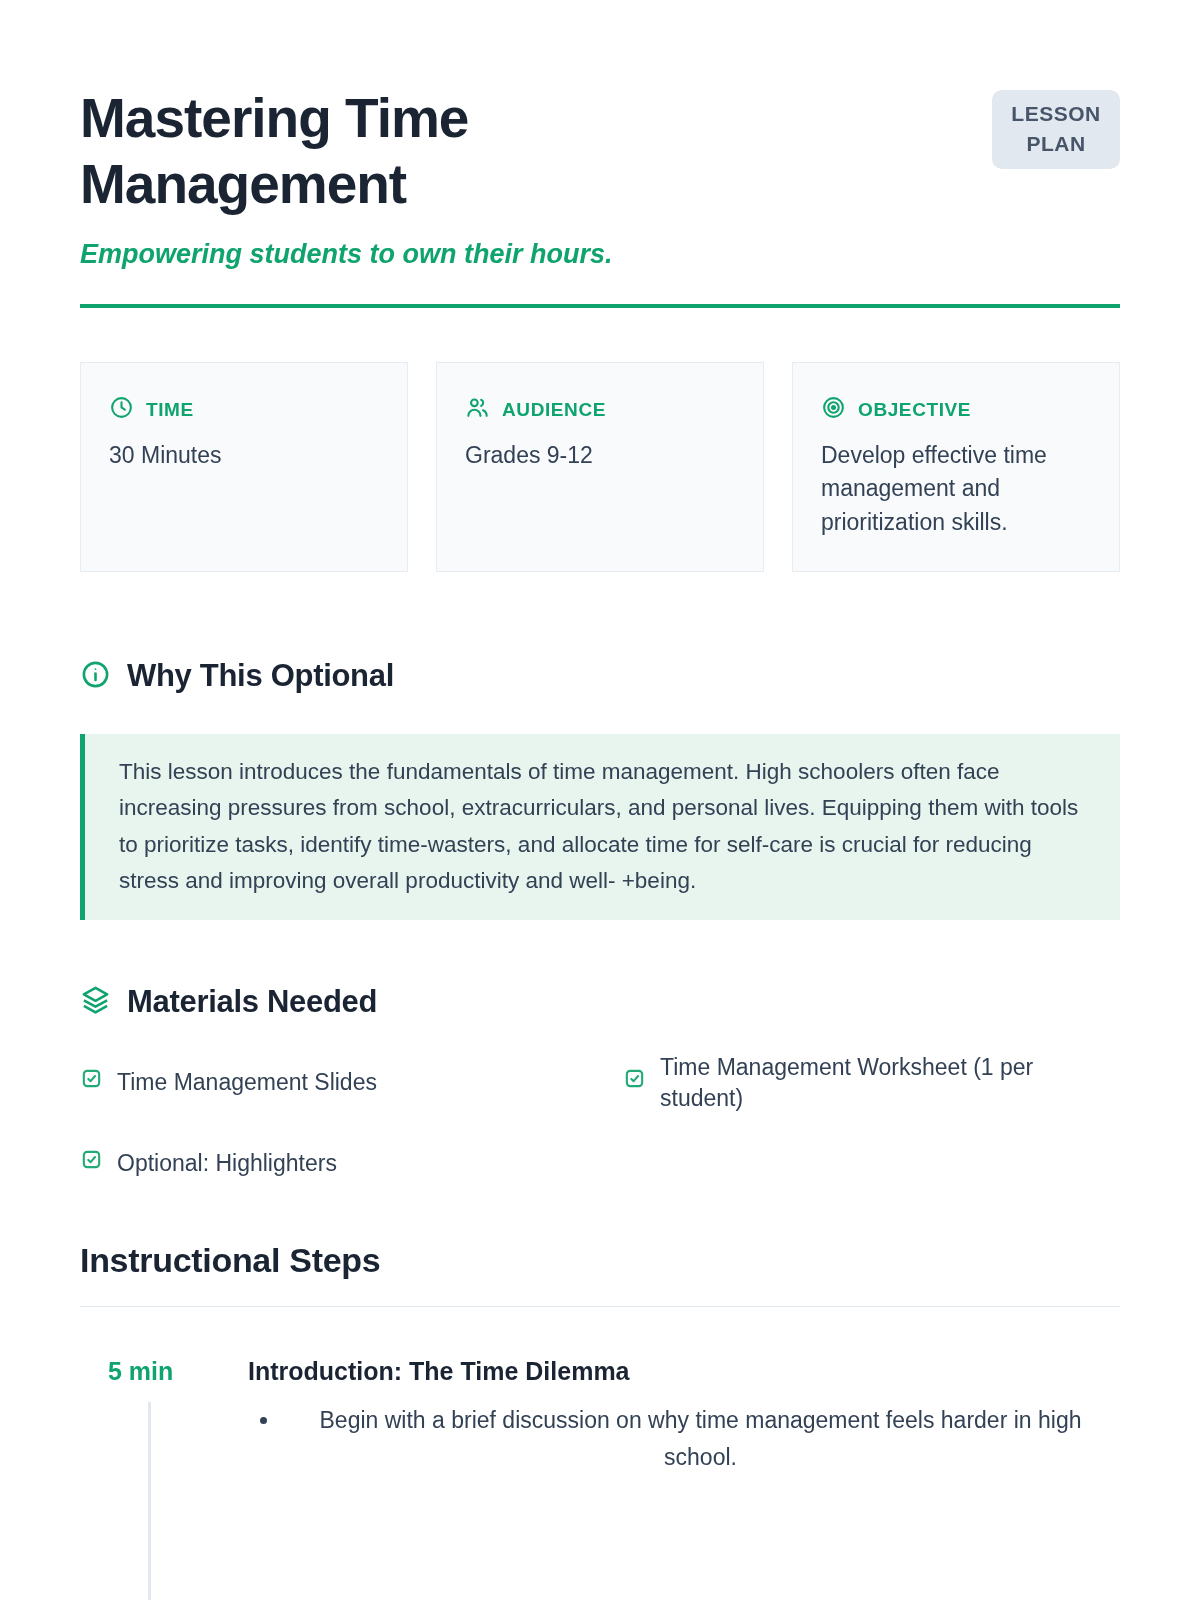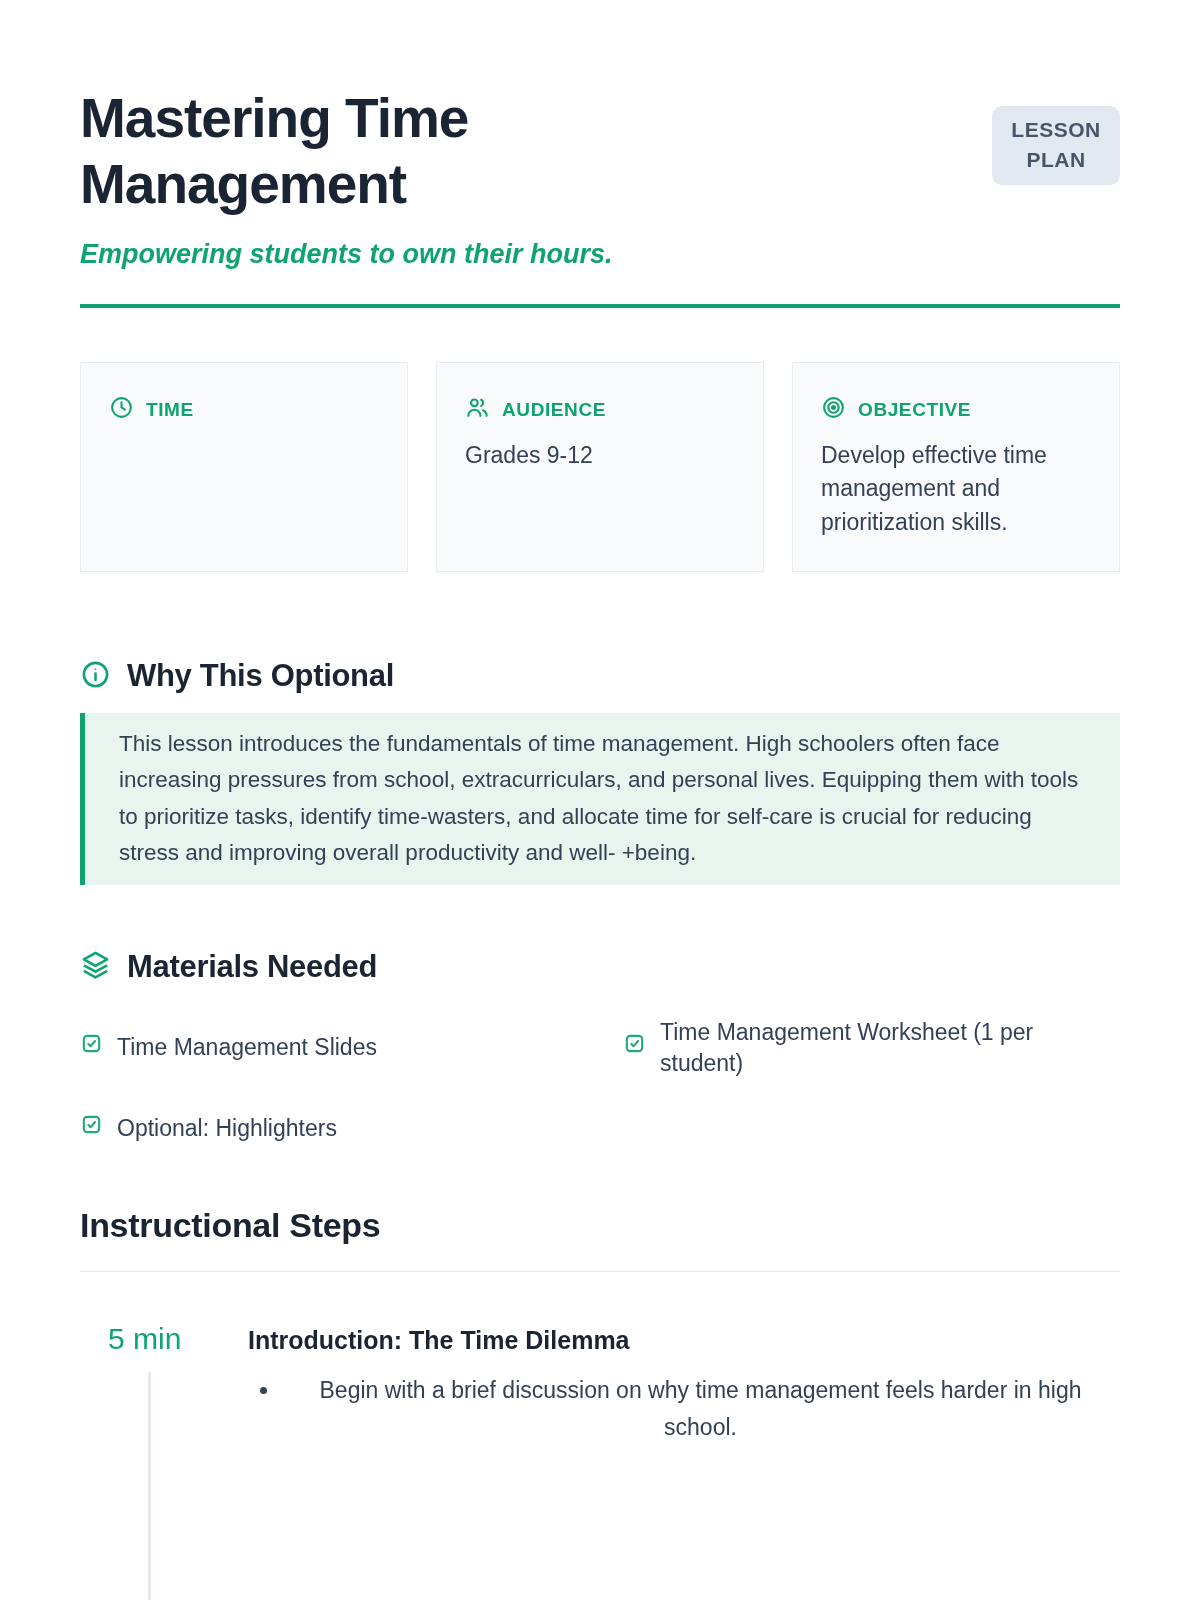--- a/index.html
+++ b/index.html
@@ -24,21 +24,21 @@
 
   
   .header-row{display:flex;justify-content:space-between;align-items:flex-start;}
   .title{
     margin:0;max-width:700px;font-size:55px;line-height:1.2;font-weight:bold;
     color:var(--heading);letter-spacing:-1px;
   }
   .badge{
     background:var(--badge-bg);color:var(--badge-text);font-weight:bold;
     font-size:21px;line-height:1.45;letter-spacing:.5px;text-align:center;
-    padding:9px 16px;border-radius:10px;max-width:128px;margin-top:21px;
+    padding:9px 16px;border-radius:10px;max-width:128px;margin-top:5px;
   }
   .subtitle{
     margin:22px 0 0 0;color:var(--accent);font-style:italic;font-weight:bold;
     font-size:27px;
   }
   .top-divider{height:4px;background:var(--accent);margin-top:34px;}
 
   
   .cards{display:flex;gap:28px;margin-top:54px;}
   .card{
@@ -50,41 +50,41 @@
   .card-label{font-size:19px;font-weight:bold;letter-spacing:.6px;color:var(--accent);}
   .card-value{margin-top:15px;font-size:23px;line-height:1.45;color:var(--body-text);}
 
   
   .section-title-row{display:flex;align-items:center;gap:16px;}
   .section-title-row svg{width:31px;height:31px;color:var(--accent);flex:0 0 auto;}
   h2{margin:0;font-size:31px;font-weight:bold;color:var(--heading);letter-spacing:-.3px;}
 
   .why-section{margin-top:86px;}
   .callout{
-    margin-top:19px;background:var(--callout-bg);border-left:5px solid var(--accent);
-    padding:13px 34px;font-size:22.5px;line-height:1.62;color:var(--body-text);
+    margin-top:40px;background:var(--callout-bg);border-left:5px solid var(--accent);
+    padding:20px 34px;font-size:22.5px;line-height:1.62;color:var(--body-text);
   }
 
   .materials-section{margin-top:64px;}
   .materials-grid{
     margin-top:32px;display:grid;grid-template-columns:1fr 1fr;
     column-gap:46px;row-gap:34px;align-items:center;
   }
   .material{display:flex;align-items:center;gap:14px;font-size:23px;color:var(--body-text);line-height:1.35;}
   .material svg{width:23px;height:23px;color:#23ab77;flex:0 0 auto;}
 
   .steps-section{margin-top:62px;}
   .steps-title{font-size:34px;}
   .steps-divider{height:1px;background:var(--divider-light);margin-top:26px;}
 
   .step{margin-top:50px;}
   .step-header{display:flex;align-items:baseline;}
   .step-duration{
     width:168px;flex:0 0 168px;padding-left:28px;color:var(--accent);
-    font-weight:normal;font-size:30px;
+    font-weight:bold;font-size:25px;
   }
   .step-title{margin:0;font-size:25px;font-weight:bold;color:var(--heading);}
   .step-body{
     margin-left:68px;margin-top:16px;border-left:3px solid var(--divider-light);
     padding-left:98px;padding-bottom:160px;
   }
   .step-body ul{margin:0;padding-left:32px;text-align:center;}
   .step-body li{font-size:23px;line-height:1.6;color:var(--body-text);}
 </style>
 </head>
@@ -104,20 +104,21 @@
     <div class="card">
       <div class="card-head">
         <span>
           <svg viewBox="0 0 24 24" fill="none" stroke="currentColor" stroke-width="2" stroke-linecap="round" width="25" height="25">
               <circle cx="12" cy="12" r="9"></circle>
               <path d="M12 7v5l3.2 2"></path>
             </svg>
         </span>
         <span class="card-label">TIME</span>
       </div>
+      <div class="card-value">30 Minutes</div>
     </div>
 
     <div class="card">
       <div class="card-head">
         <span>
           <svg viewBox="0 0 24 24" fill="none" stroke="currentColor" stroke-width="2" stroke-linecap="round" stroke-linejoin="round" width="25" height="25">
               <circle cx="9" cy="7.5" r="3.2"></circle>
               <path d="M3.2 20c0-3.2 2.6-5.8 5.8-5.8s5.8 2.6 5.8 5.8"></path>
               <path d="M15.5 4.6a3.2 3.2 0 0 1 0 5.9"></path>
               <path d="M17.3 14.7c2 .9 3.5 2.9 3.5 5.3"></path>

